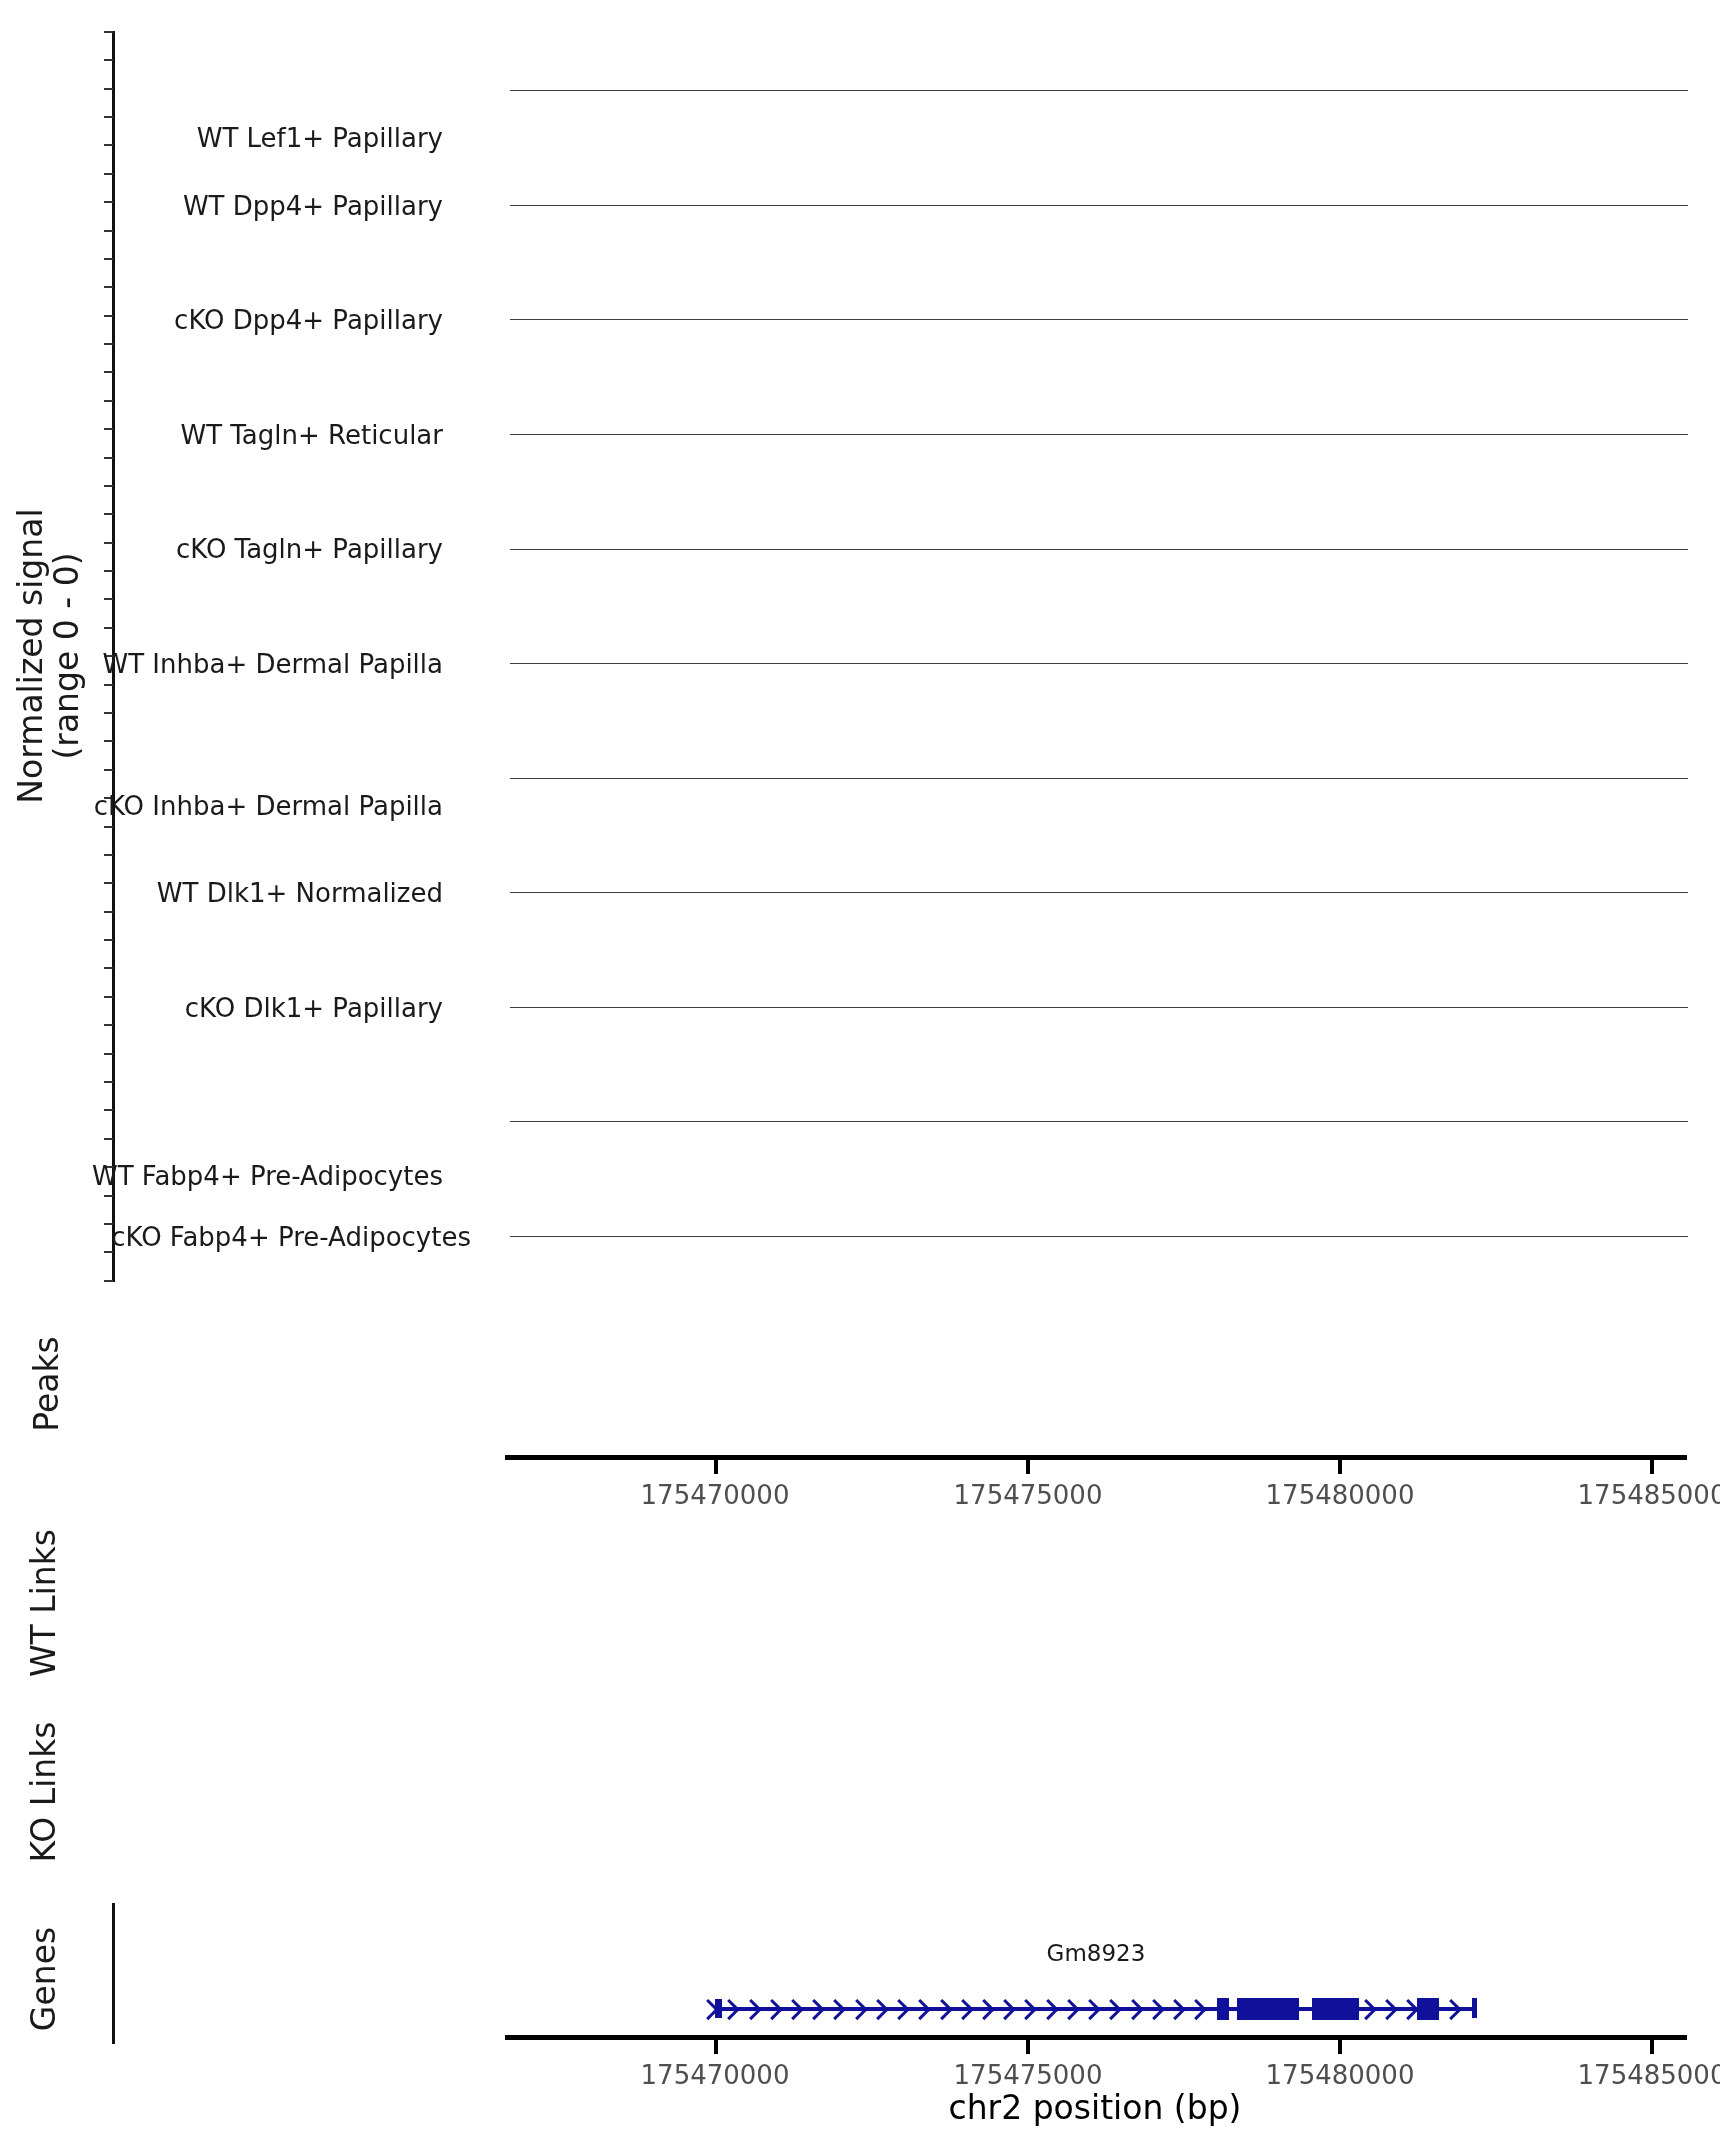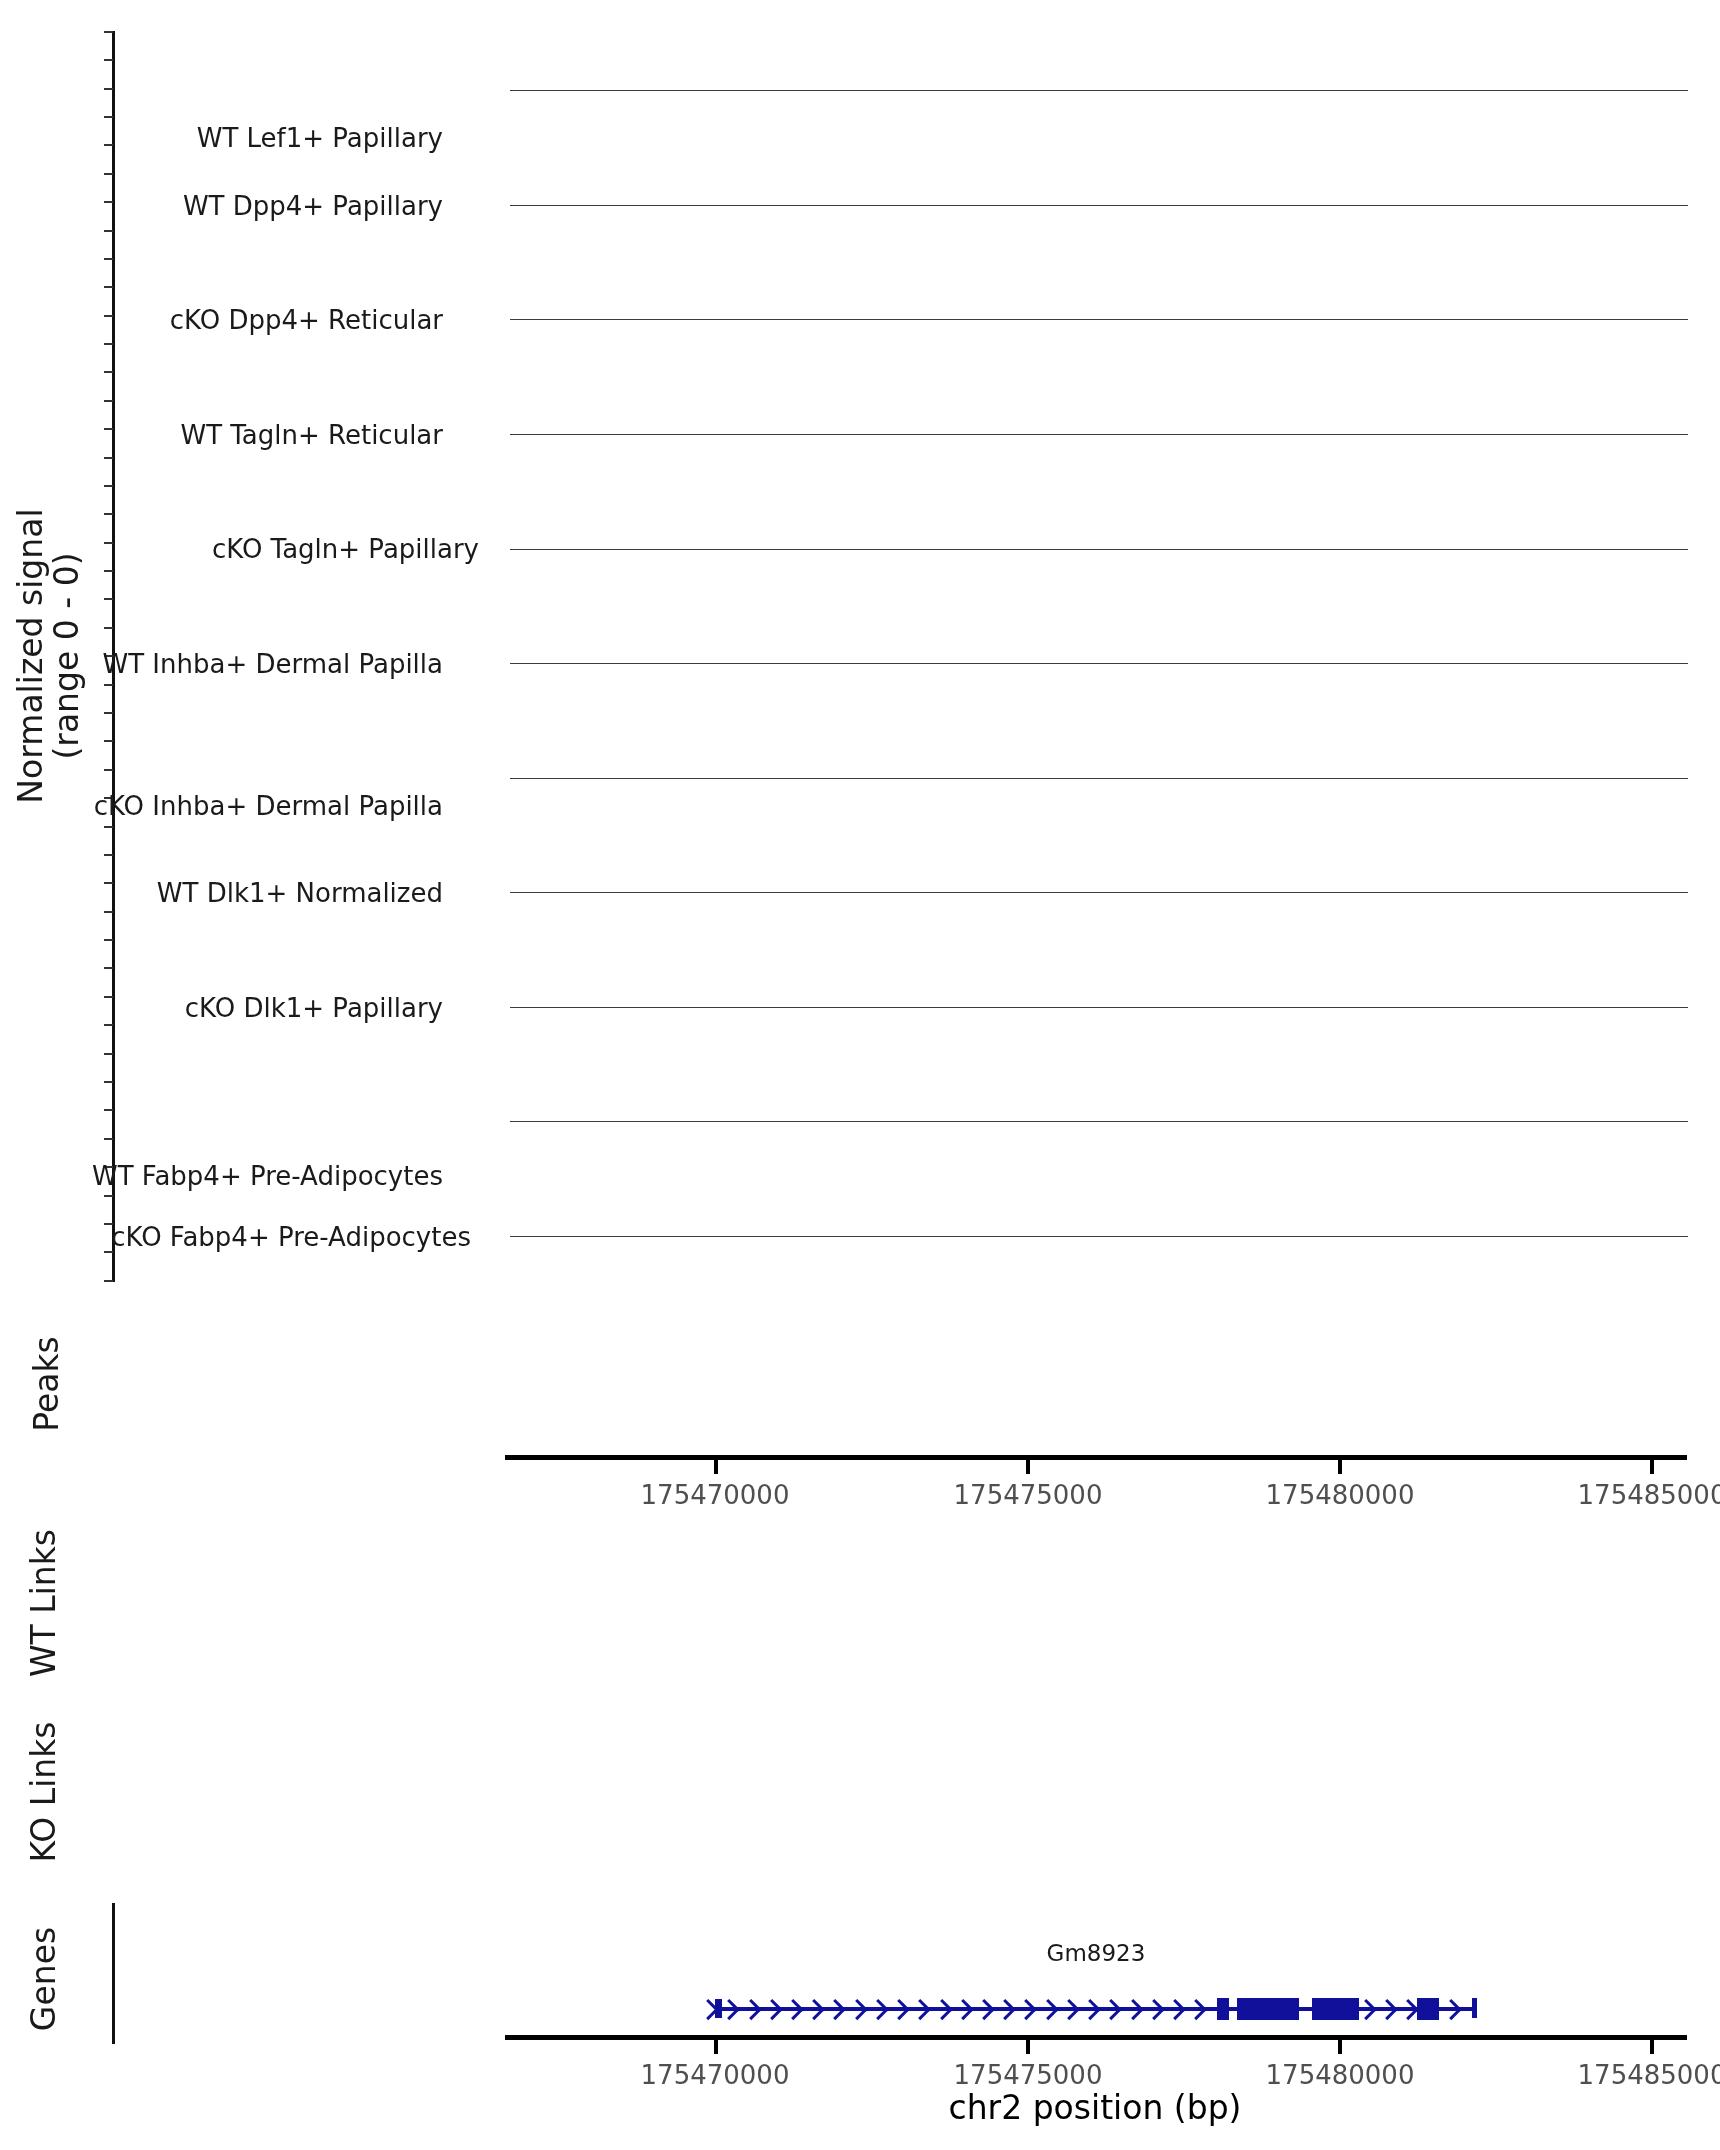--- a/index.html
+++ b/index.html
@@ -107,29 +107,29 @@
   <div id="tracks">
       <div>
         <div class="track-label" style="top: 91px; margin-top: 47px;">WT Lef1+ Papillary</div>
         <div class="track-line" style="top: 90px;"></div>
       </div>
       <div>
         <div class="track-label" style="top: 206px;">WT Dpp4+ Papillary</div>
         <div class="track-line" style="top: 205px;"></div>
       </div>
       <div>
-        <div class="track-label" style="top: 320px;">cKO Dpp4+ Reticular</div>
+        <div class="track-label" style="top: 320px;">cKO Dpp4+ Papillary</div>
         <div class="track-line" style="top: 319px;"></div>
       </div>
       <div>
         <div class="track-label" style="top: 435px;">WT Tagln+ Reticular</div>
         <div class="track-line" style="top: 434px;"></div>
       </div>
       <div>
-        <div class="track-label" style="top: 549px; padding-left: 36px;">cKO Tagln+ Papillary</div>
+        <div class="track-label" style="top: 549px;">cKO Tagln+ Papillary</div>
         <div class="track-line" style="top: 549px;"></div>
       </div>
       <div>
         <div class="track-label" style="top: 664px;">WT Inhba+ Dermal Papilla</div>
         <div class="track-line" style="top: 663px;"></div>
       </div>
       <div>
         <div class="track-label" style="top: 806px;">cKO Inhba+ Dermal Papilla</div>
         <div class="track-line" style="top: 778px;"></div>
       </div>

